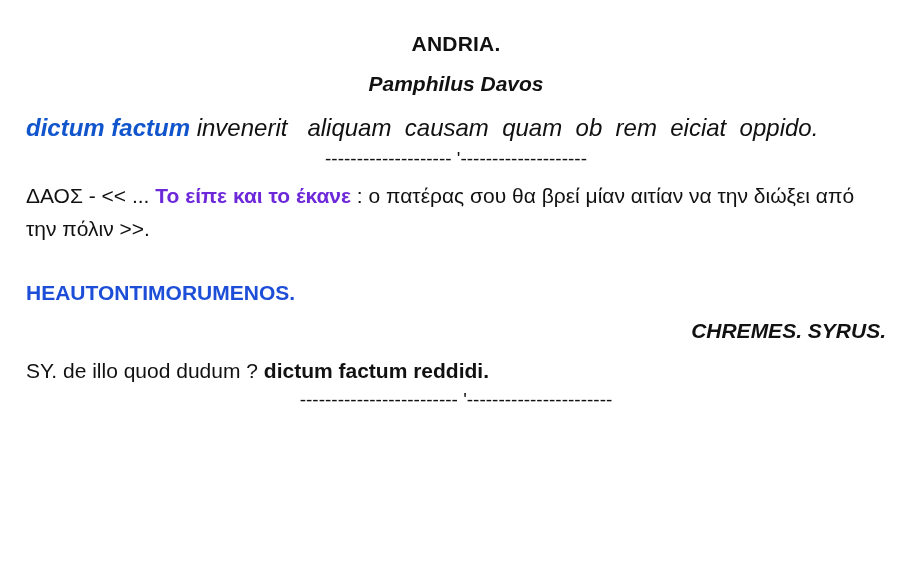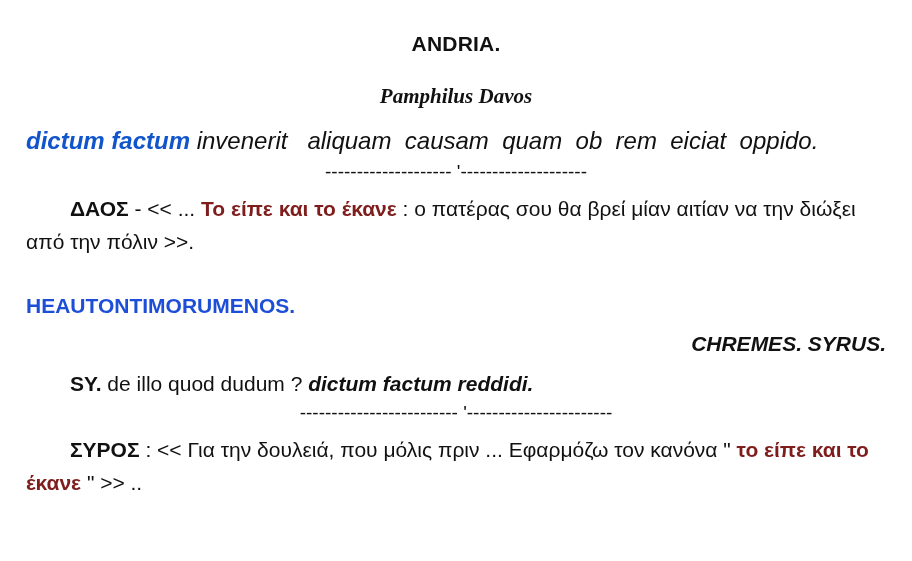--- a/index.html
+++ b/index.html
@@ -30,59 +30,57 @@
     letter-spacing: 0.2px;
     color: #111111;
     margin-top: 14px;
   }
   .subtitle {
     text-align: center;
     font-weight: bold;
     font-style: italic;
     font-size: 21px;
     color: #111111;
-    margin-top: 28px;
-    font-family: Liberation Serif, serif;
+    margin-top: 16px;
   }
   .latin-line {
     font-size: 24px;
     font-style: italic;
     color: #111111;
     margin-top: 18px;
     text-align: left;
     white-space: pre;
   }
   .hl-blue {
     color: #1155cc;
     font-weight: bold;
     font-style: italic;
   }
   .hl-blue-greek {
-    color: #7f1d1d;
+    color: #6d28d9;
     font-weight: bold;
     font-style: normal;
   }
   .rule-line {
     text-align: center;
     font-size: 19px;
     color: #111111;
     margin-top: 6px;
     letter-spacing: 0px;
     white-space: pre;
   }
   .greek-line {
     font-size: 21px;
     color: #111111;
     margin-top: 10px;
     line-height: 1.55;
     text-align: left;
   }
   .speaker {
-    font-weight: bold;
-    margin-left: 44px;
+    font-weight: normal;
   }
   .gap-lg { height: 36px; }
 
   .title2 {
     font-weight: bold;
     font-size: 21px;
     color: #1d4ed8;
     margin-top: 0px;
   }
   .subtitle2 {
@@ -94,21 +92,20 @@
     margin-top: 14px;
   }
   .latin-line2 {
     font-size: 21px;
     color: #111111;
     margin-top: 16px;
     text-align: left;
   }
   .latin-line2 .bold-italic {
     font-weight: bold;
-    font-style: italic;
   }
   .latin-line2 .reg-italic {
     font-style: normal;
   }
   .rule-line2 {
     text-align: center;
     font-size: 19px;
     color: #111111;
     margin-top: 6px;
     white-space: pre;
@@ -137,16 +134,15 @@
   <div class="block">
 
     <div class="title2">HEAUTONTIMORUMENOS.</div>
 
     <div class="subtitle2">CHREMES.  SYRUS.</div>
 
     <div class="latin-line2"><span class="speaker">SY.</span><span class="reg-italic"> de illo quod dudum ?  </span><span class="bold-italic">dictum factum reddidi.</span></div>
 
     <div class="rule-line2">------------------------- '-----------------------</div>
 
-    <div class="greek-line"><span class="speaker">ΣΥΡΟΣ</span><span> : &lt;&lt; Για την δουλειά, που μόλις πριν ... Εφαρμόζω τον κανόνα " </span><span class="hl-blue-greek">το είπε και το έκανε</span><span> " &gt;&gt; ..</span></div>
   </div>
 
 </div>
 
 </body></html>

